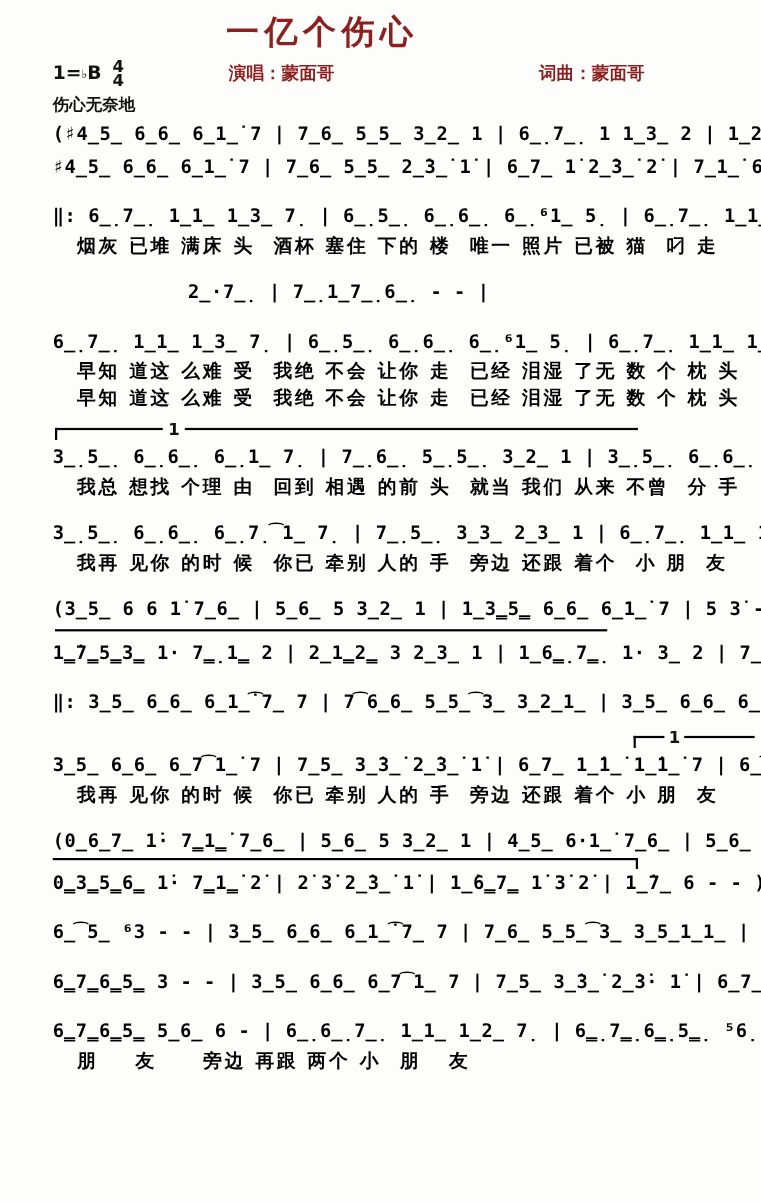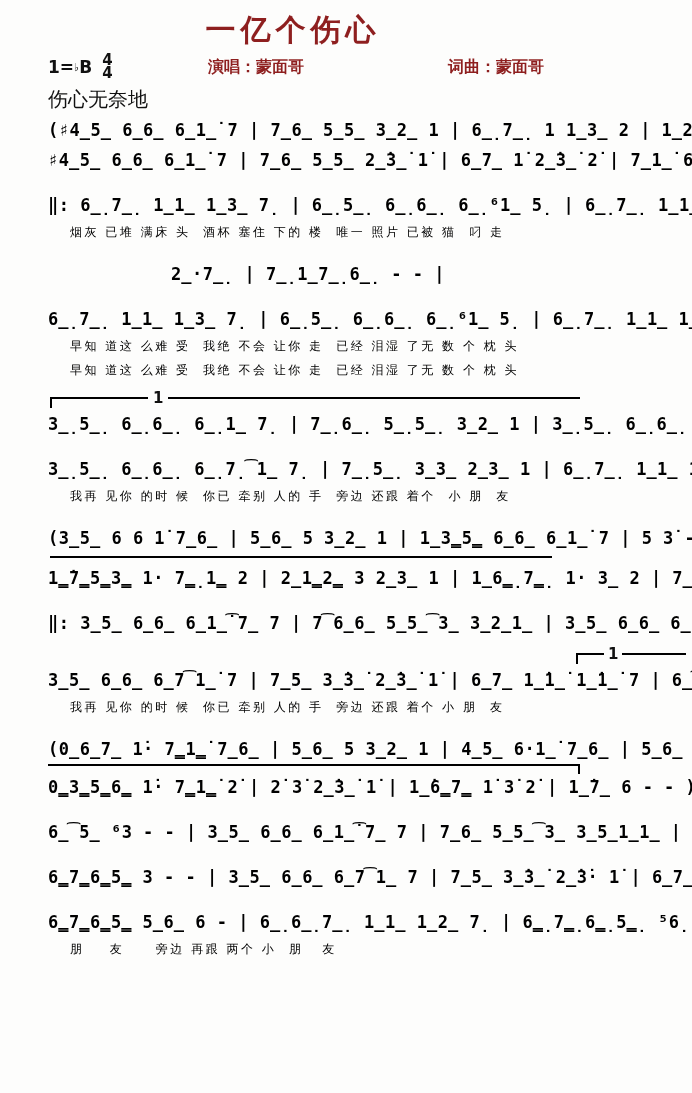--- a/index.html
+++ b/index.html
@@ -14,29 +14,29 @@
     color:var(--accent,#8e1f1f);padding-top:12px;line-height:36px;
   }
   .meta-row{
     display:flex;align-items:center;margin-top:6px;
     font-size:16px;font-weight:bold;
   }
   .keytime{margin-left:48px;width:160px;font-size:17px;white-space:nowrap;display:flex;align-items:center;}
   .keytime sup{font-size:11px;vertical-align:super;}
   .timesig{display:inline-flex;flex-direction:column;align-items:center;line-height:13px;font-size:15px;margin-left:10px;font-weight:bold;}
   .singer{flex:1;text-align:left;color:var(--accent,#8e1f1f);font-size:16px;}
-  .composer{width:180px;text-align:center;color:var(--accent,#8e1f1f);font-size:16px;}
-  .expression{margin:6px 0 2px 48px;font-size:20px;font-weight:normal;}
+  .composer{width:180px;text-align:right;color:var(--accent,#8e1f1f);font-size:16px;}
+  .expression{margin:6px 0 2px 48px;font-size:15px;font-weight:bold;}
   .system{margin:0 4px 15px 48px;position:relative;}
   .notes{
     font-family:"DejaVu Sans Mono",monospace;font-weight:bold;
     font-size:17px;line-height:30px;white-space:pre;letter-spacing:.5px;color:#000;
   }
   .lyrics{
-    font-size:12px;font-weight:normal;line-height:24px;white-space:pre;
+    font-size:17px;font-weight:bold;line-height:24px;white-space:pre;
     letter-spacing:2.5px;margin-left:22px;color:#000;
   }
   .notes.right{text-align:center;margin-right:14px;}
   .bracket-full{
     height:9px;border-top:2px solid #000;border-left:2px solid #000;
     margin:0 2px 1px 2px;position:relative;
   }
   .bracket-full .volta-num{
     position:absolute;left:96px;top:-11px;background:#fdfdfc;
     padding:0 5px;font-size:15px;font-weight:bold;line-height:20px;
@@ -96,20 +96,21 @@
     <div class="notes">6̲̣7̲̣ 1̲1̲ 1̲3̲ 7̣ | 6̲̣5̲̣ 6̲̣6̲̣ 6̲̣⁶1̲ 5̣ | 6̲̣7̲̣ 1̲1̲ 1̲3̲ ²7̣·7̣ | 1̲͡7̲̣ 6̣ - - |</div>
     <div class="lyrics">早知 道这 么难 受  我绝 不会 让你 走  已经 泪湿 了无 数 个 枕 头</div>
     <div class="lyrics">早知 道这 么难 受  我绝 不会 让你 走  已经 泪湿 了无 数 个 枕 头</div>
   </div>
 
   <div class="system">
     <div class="bracket-full">
       <span class="volta-num">1</span>
     </div>
     <div class="notes">3̲̣5̲̣ 6̲̣6̲̣ 6̲̣1̲ 7̣ | 7̲̣6̲̣ 5̲̣5̲̣ 3̲2̲ 1 | 3̲̣5̲̣ 6̲̣6̲̣ 6̲̣1̲ 7̲̣·6̲̣ | 0̲5̲̣ 3̣ - - |</div>
+    <div class="lyrics">我总 想找 个理 由  回到 相遇 的前 头  就当 我们 从来 不曾  分 手</div>
   </div>
 
   <div class="system">
     <div class="notes">3̲̣5̲̣ 6̲̣6̲̣ 6̲̣7̣͡1̲ 7̣ | 7̲̣5̲̣ 3̲3̲ 2̲3̲ 1 | 6̲̣7̲̣ 1̲1̲ 1̲2̲͡3̲ 2 | 7̣͡1̲7̣ 6̣ - - |</div>
     <div class="lyrics">我再 见你 的时 候  你已 牵别 人的 手  旁边 还跟 着个  小 朋  友</div>
   </div>
 
   <div class="system">
     <div class="notes">(3̲5̲ 6 6 1̇ 7̲6̲ | 5̲6̲ 5 3̲2̲ 1 | 1̲3̳5̳ 6̲6̲ 6̲1̲̇ 7 | 5 3̇ - - |</div>
     <div class="interlude-divider"></div>

